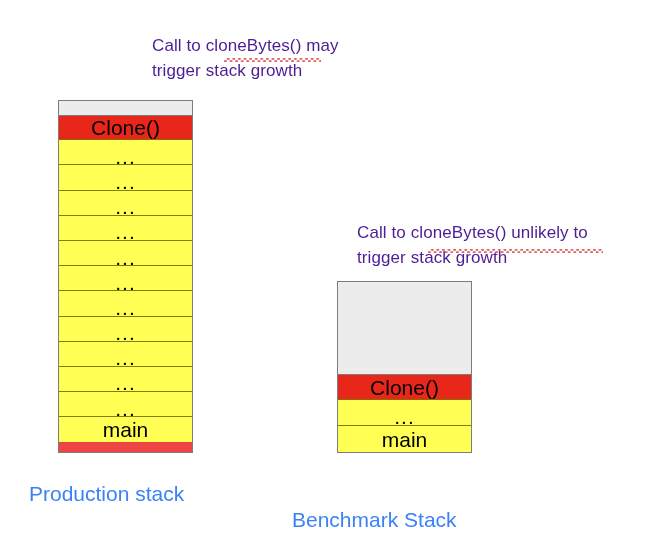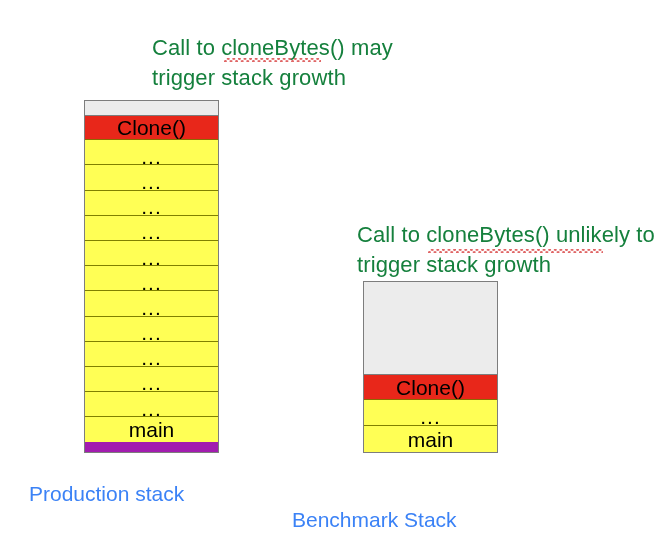--- a/index.html
+++ b/index.html
@@ -12,23 +12,23 @@
     height: 558px;
     position: relative;
     overflow: hidden;
     font-family: "Liberation Sans", sans-serif;
     color: #000000;
   }
 
   
   .annotation {
     position: absolute;
-    font-size: 22px;
-    line-height: 30px;
-    color: #15803d;
+    font-size: 17px;
+    line-height: 25px;
+    color: #4c1d95;
     white-space: pre-line;
     letter-spacing: 0.1px;
   }
   #annotation-production { left: 152px; top: 33px; width: 290px; }
   #annotation-benchmark  { left: 357px; top: 220px; width: 310px; }
 
   
   .squiggle {
     position: absolute;
     height: 4px;
@@ -39,22 +39,21 @@
     background-repeat: repeat-x;
   }
   #squiggle-production { left: 224px; top: 58px;  width: 97px; }
   #squiggle-benchmark  { left: 428px; top: 249px; width: 175px; }
 
   
   .stack {
     position: absolute;
     box-sizing: border-box;
     border: 1.5px solid #7d7d7d;
-    background: #a21caf;
-    margin-left: 26px;
+    background: #ef4444;
   }
   #stack-production { left: 58px;  top: 100px; width: 135px; height: 353px; }
   #stack-benchmark  { left: 337px; top: 281px; width: 135px; height: 172px; }
 
   .frame {
     box-sizing: border-box;
     width: 100%;
     display: flex;
     align-items: center;
     justify-content: center;

